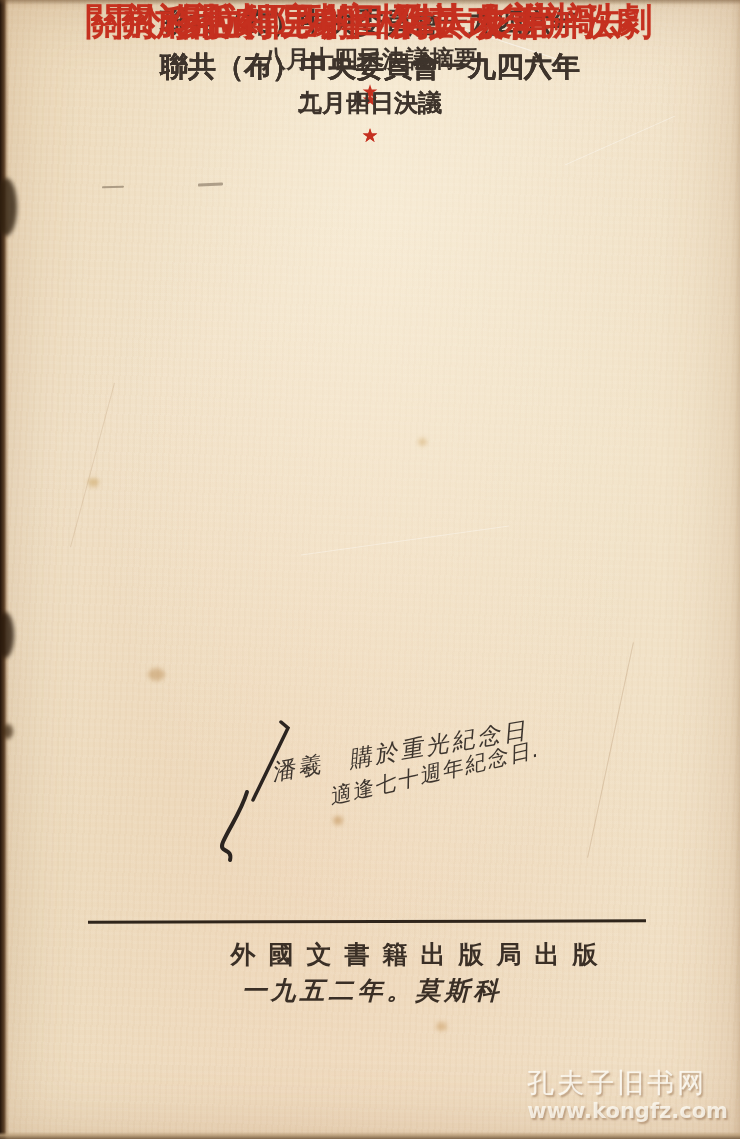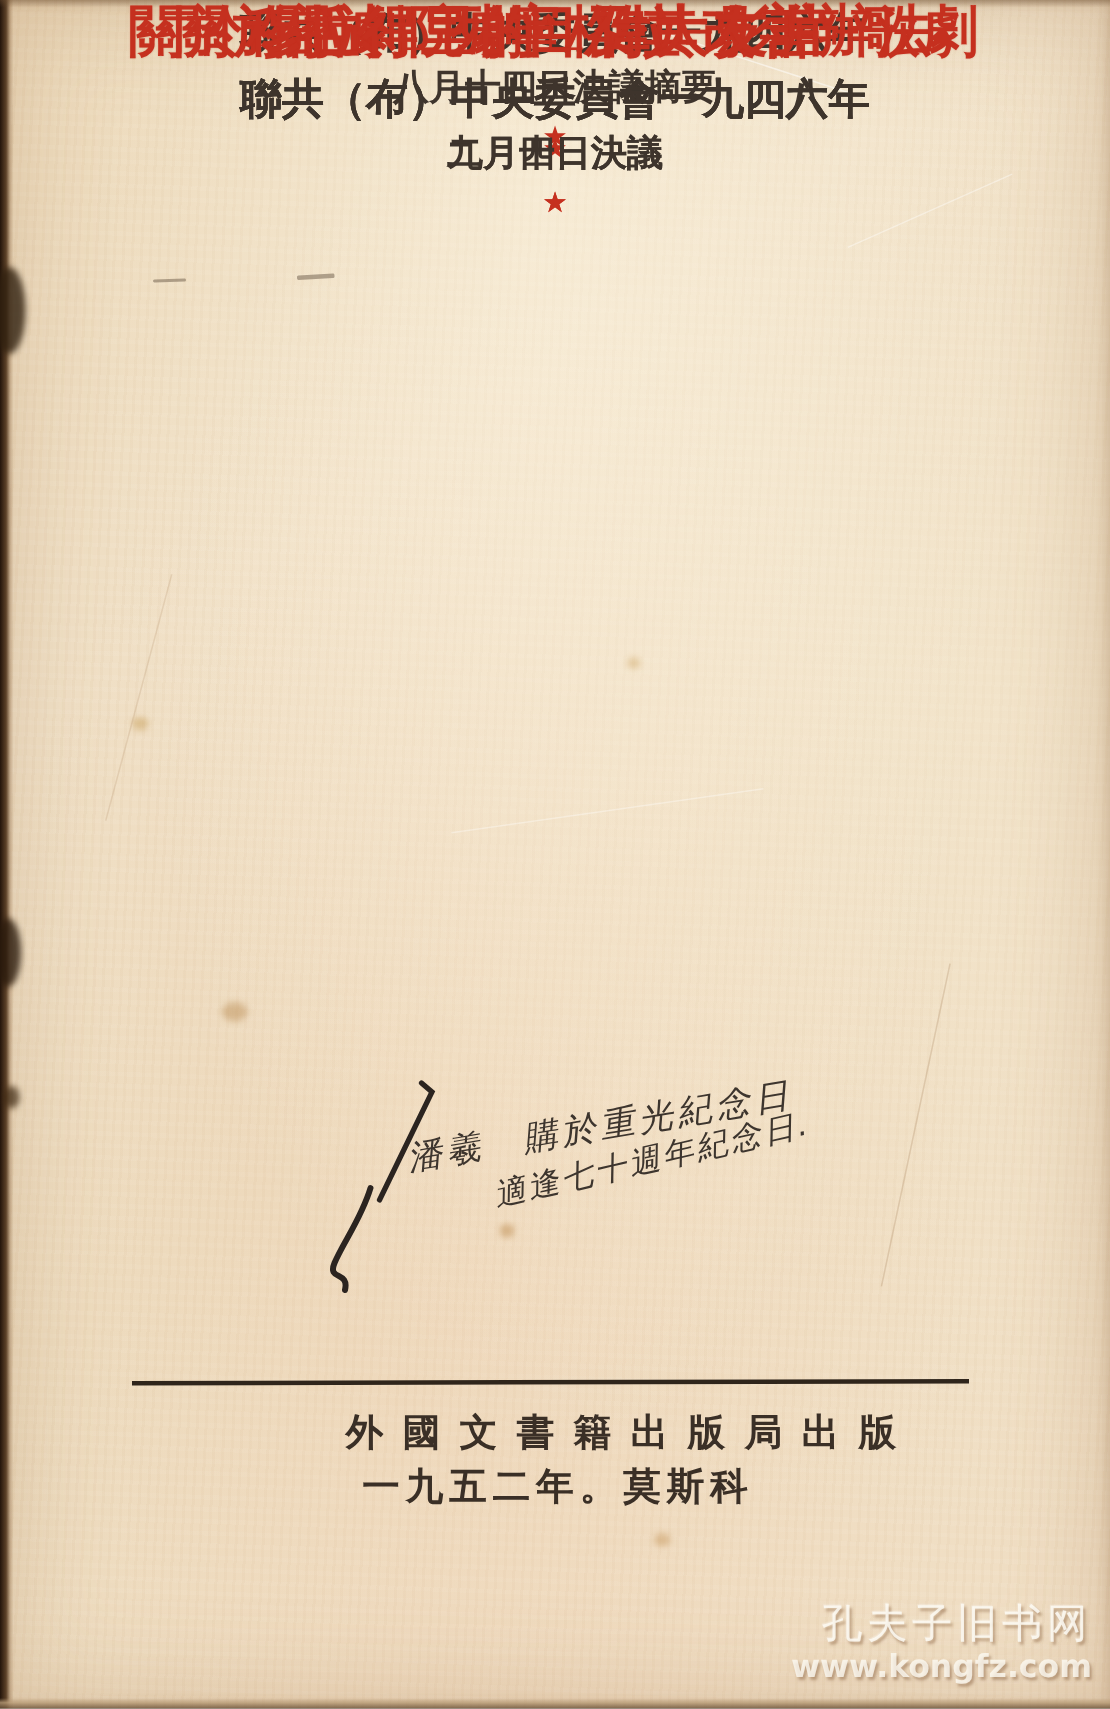--- a/index.html
+++ b/index.html
@@ -44,24 +44,24 @@
   
   #handwriting{position:absolute;left:185px;top:700px;}
   .hand-text{font-family:"DejaVu Sans",sans-serif;font-style:italic;fill:#2e2722;opacity:.92;}
 
   
   .rule{position:absolute;top:920px;left:88px;width:558px;height:3px;background:#2f251b;
     transform:rotate(-0.15deg);}
   .publisher{position:absolute;top:938px;left:0;width:100%;text-align:center;
     font-size:25px;font-weight:700;color:#3a2f26;letter-spacing:13px;text-indent:13px;padding-left:44px;}
   .edition{position:absolute;top:974px;left:0;width:100%;text-align:center;
-    font-size:25px;font-weight:700;color:#3a2f26;letter-spacing:4px;text-indent:4px;}
+    font-size:25px;font-weight:700;color:#3a2f26;letter-spacing:4px;text-indent:4px;font-style:italic;}
 
   
-  .watermark{position:absolute;right:12px;bottom:16px;text-align:right;
+  .watermark{position:absolute;right:12px;bottom:16px;
     font-family:"DejaVu Sans",sans-serif;pointer-events:none;}
   .wm-name{font-size:27px;line-height:32px;letter-spacing:3px;color:rgba(253,250,243,.85);
     text-shadow:1.5px 2px 2px rgba(140,100,65,.55), -0.5px -0.5px 1px rgba(255,255,255,.35);}
   .wm-url{font-size:21px;line-height:24px;font-weight:700;color:rgba(253,250,243,.8);
     text-shadow:1.5px 2px 2px rgba(140,100,65,.5);}
 </style>
 </head>
 <body>
 
 <div id="page">

